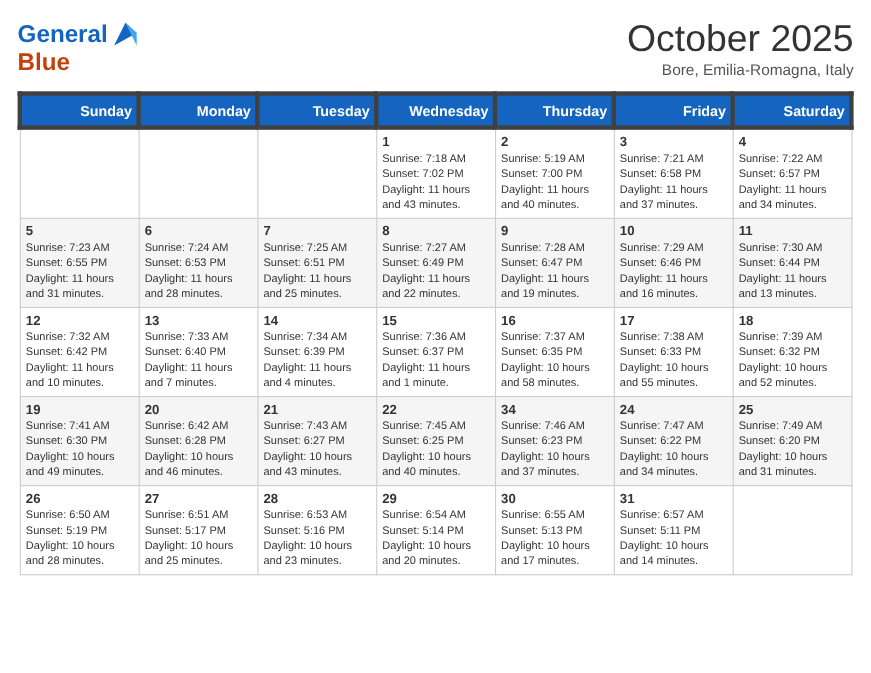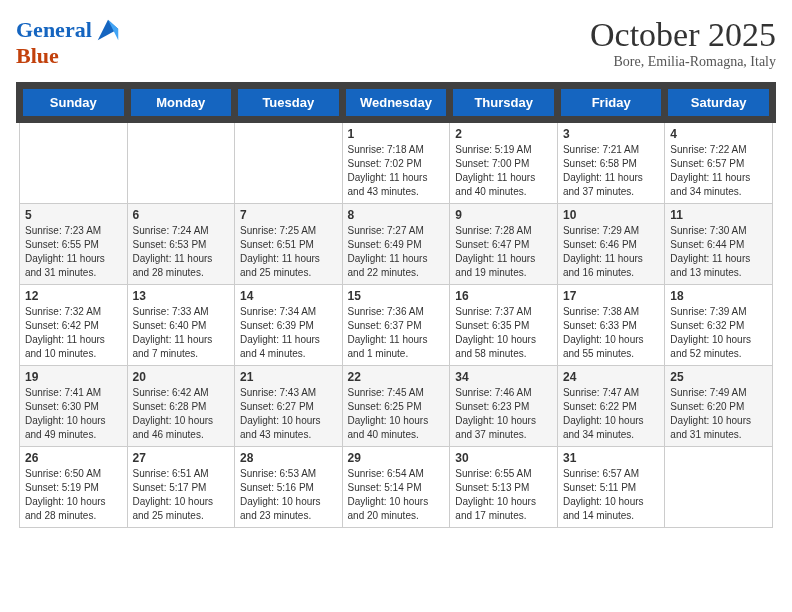--- a/index.html
+++ b/index.html
@@ -6,23 +6,22 @@
     body {
       font-family: Arial, sans-serif;
       background: #fff;
       width: 792px;
       min-height: 612px;
       padding: 16px;
     }
     .header {
       display: flex;
       justify-content: space-between;
-      align-items: flex-start;
+      align-items: center;
       margin-bottom: 12px;
-      font-family: Liberation Serif, serif;
     }
     .logo {
       display: flex;
       align-items: center;
     }
     .logo-text {
       font-size: 22px;
       font-weight: bold;
       color: #333;
       line-height: 1.1;
@@ -51,22 +50,22 @@
       width: 100%;
       border-collapse: collapse;
       border: 1px solid #ccc;
     }
     .calendar th {
       background-color: #1565c0;
       color: #fff;
       font-size: 13px;
       font-weight: bold;
       padding: 6px 4px;
-      text-align: center;
-      border: 7px solid #404040;
+      text-align: right;
+      border: 4px solid #404040;
     }
     .calendar td {
       vertical-align: top;
       border: 1px solid #ccc;
       padding: 4px 5px;
       width: 108px;
       min-height: 80px;
       font-size: 10.5px;
       color: #333;
       background: #fff;

